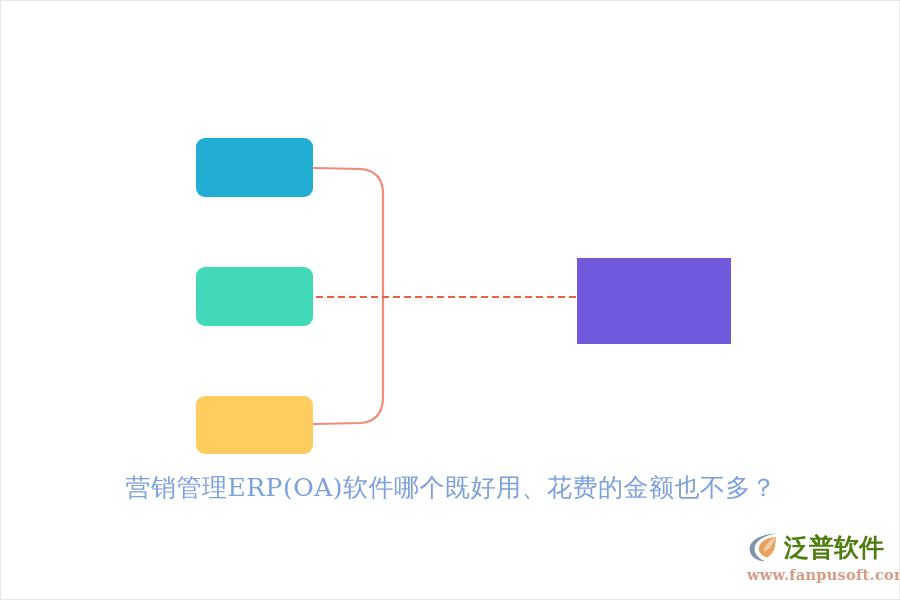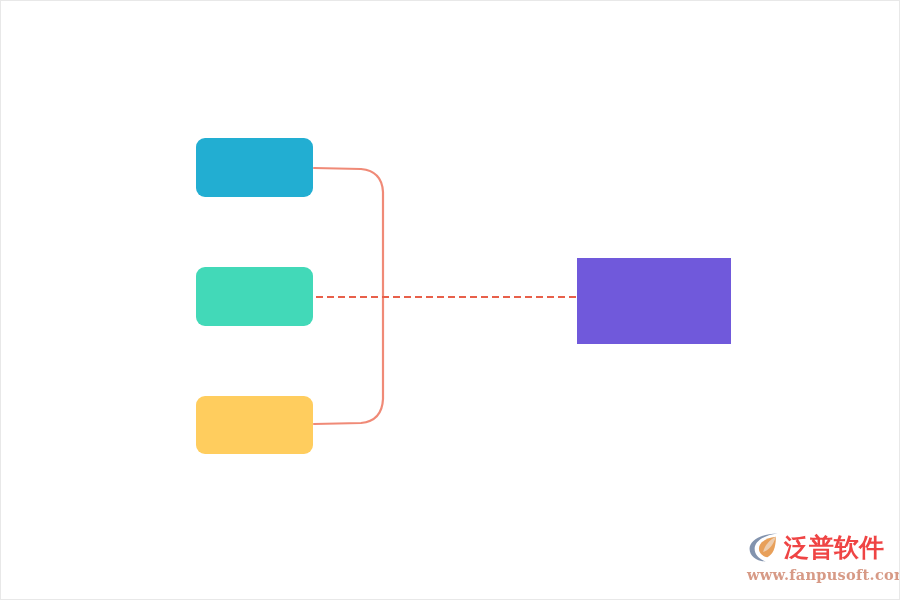--- a/index.html
+++ b/index.html
@@ -117,26 +117,27 @@
 
     <line x1="315" y1="296" x2="576" y2="296" stroke="#E8604A" stroke-width="2.2" stroke-dasharray="7 4"></line>
   </svg>
 
   <div class="node-box" id="node-blue" style="background: rgb(34, 174, 210); left: 195px; top: 137px; width: 117px; height: 59px;"></div>
   <div class="node-box" id="node-green" style="background: rgb(66, 217, 184); left: 195px; top: 266px; width: 117px; height: 59px;"></div>
   <div class="node-box" id="node-yellow" style="background: rgb(255, 205, 94); left: 195px; top: 395px; width: 117px; height: 58px;"></div>
 
   <div id="node-purple" style="background: rgb(112, 89, 219); left: 576px; top: 257px; width: 154px; height: 86px;"></div>
 
+  <div id="caption" style="color: rgb(125, 160, 223);">营销管理ERP(OA)软件哪个既好用、花费的金额也不多？</div>
 
   <div id="watermark">
     <div id="wm-row">
       <svg id="wm-icon" viewBox="0 0 40 40" xmlns="http://www.w3.org/2000/svg">
         <path d="M36 4 C 16 4, 3 13, 3 22 C 3 31, 12 37, 22 37 C 14 34, 9 29, 9 22 C 9 13, 20 6, 36 4 Z" fill="#8293ae"></path>
         <path d="M34 8 C 22 9, 14 15, 14 22 C 14 27, 18 31, 24 32 C 30 29, 34 22, 34 8 Z" fill="#e8a05a"></path>
         <path d="M34 8 C 26 12, 21 18, 19 26 C 25 24, 31 18, 34 8 Z" fill="#f0f2f5" opacity="0.55"></path>
       </svg>
-      <span id="wm-brand" style="color: #ef4444;">泛普软件</span>
+      <span id="wm-brand" style="color: #4d7c0f;">泛普软件</span>
     </div>
     <div id="wm-url" style="color: rgb(215, 154, 134);">www.fanpusoft.com</div>
   </div>
 
 </div>
 
 </body></html>

